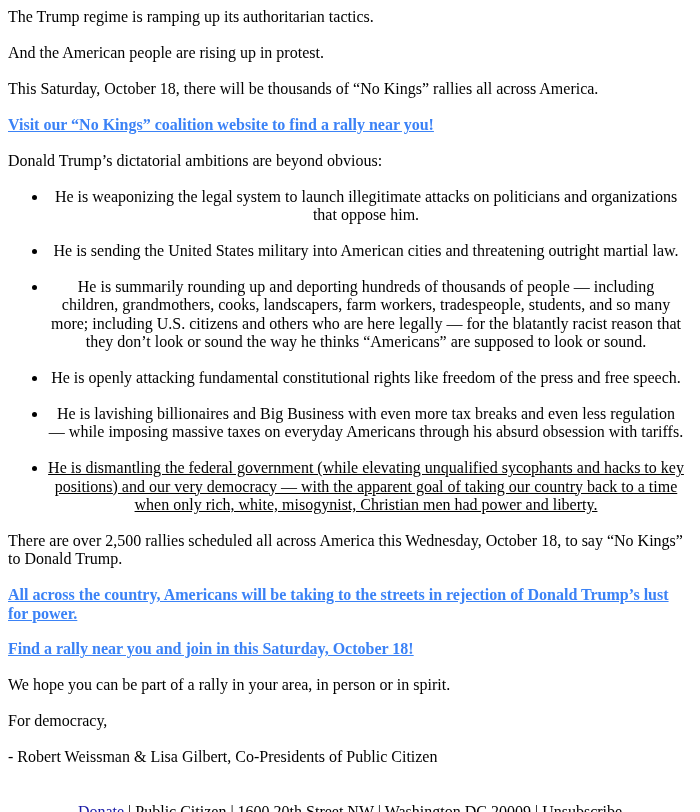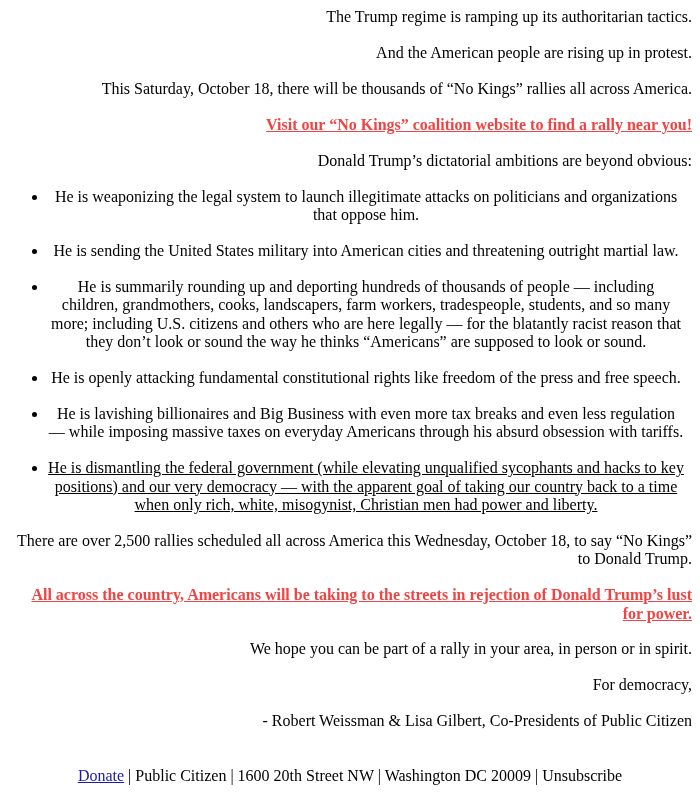--- a/index.html
+++ b/index.html
@@ -15,32 +15,31 @@
       font-size: 16px;
       line-height: 18.4px;
       color: #000000;
     }
     .email {
       padding: 8px 8px 0 8px;
       width: 684px;
     }
     p {
       margin: 0 0 17.5px 0;
-      text-align: right;
     }
     p.bold {
       font-weight: normal;
     }
     a {
       color: #0000ee;
       text-decoration: underline;
     }
     p.linkpara a {
       font-weight: bold;
-      color: #ef4444;
+      color: #3b82f6;
     }
     ul {
       margin: 0 0 17.5px 0;
       padding-left: 40px;
       list-style: disc;
       text-align: center;
     }
     ul li {
       margin: 0 0 17.5px 0;
       padding-right: 8px;
@@ -76,20 +75,23 @@
     <li>He is sending the United States military into American cities and threatening outright martial law.</li>
     <li>He is summarily rounding up and deporting hundreds of thousands of people — including children, grandmothers, cooks, landscapers, farm workers, tradespeople, students, and so many more; including U.S. citizens and others who are here legally — for the blatantly racist reason that they don’t look or sound the way he thinks “Americans” are supposed to look or sound.</li>
     <li>He is openly attacking fundamental constitutional rights like freedom of the press and free speech.</li>
     <li>He is lavishing billionaires and Big Business with even more tax breaks and even less regulation — while imposing massive taxes on everyday Americans through his absurd obsession with tariffs.</li>
     <li>He is dismantling the federal government (while elevating unqualified sycophants and hacks to key positions) and our very democracy — with the apparent goal of taking our country back to a time when only rich, white, misogynist, Christian men had power and liberty.</li>
   </ul>
   <p class="bold">There are over 2,500 rallies scheduled all across America this Wednesday, October 18, to say “No Kings” to Donald Trump.</p>
   <p class="linkpara">
     <a href="#">All across the country, Americans will be taking to the streets in rejection of Donald Trump’s lust for power.</a>
   </p>
+  <p class="linkpara">
+    <a href="#">Find a rally near you and join in this Saturday, October 18!</a>
+  </p>
   <p>We hope you can be part of a rally in your area, in person or in spirit.</p>
   <p>For democracy,</p>
   <p class="signature">- Robert Weissman &amp; Lisa Gilbert, Co-Presidents of Public Citizen</p>
 
   <div class="footer">
     <a href="#">Donate</a><span> | </span><span>Public Citizen</span><span> | </span><span>1600 20th Street NW</span><span> | </span><span>Washington DC 20009</span><span> | </span><span>Unsubscribe</span>
   </div>
 </div>
 
 </body></html>

